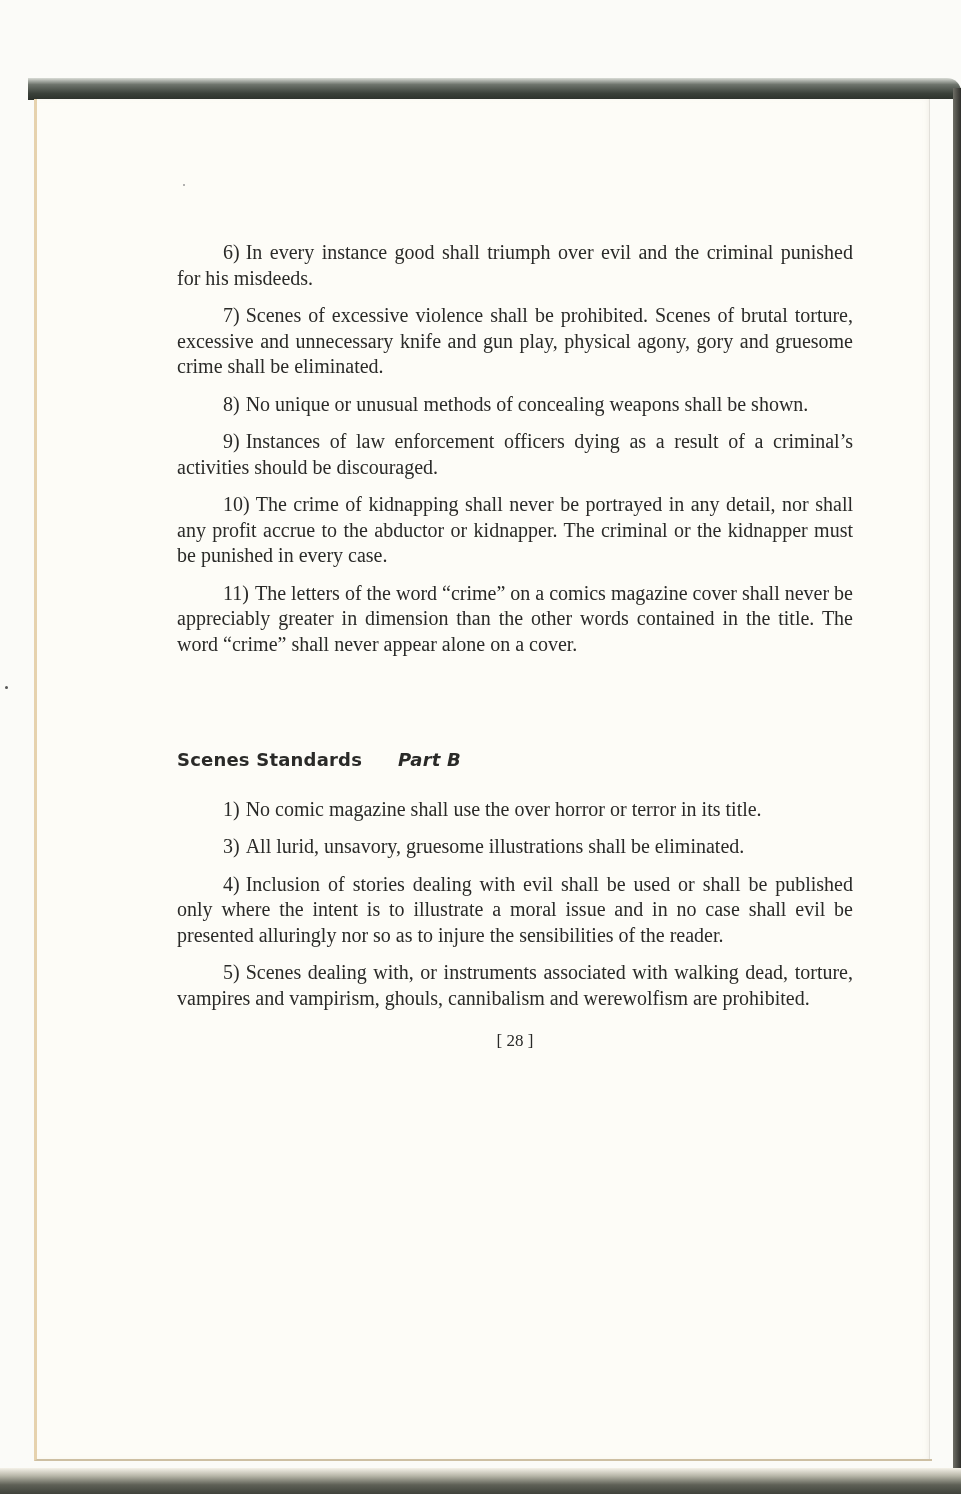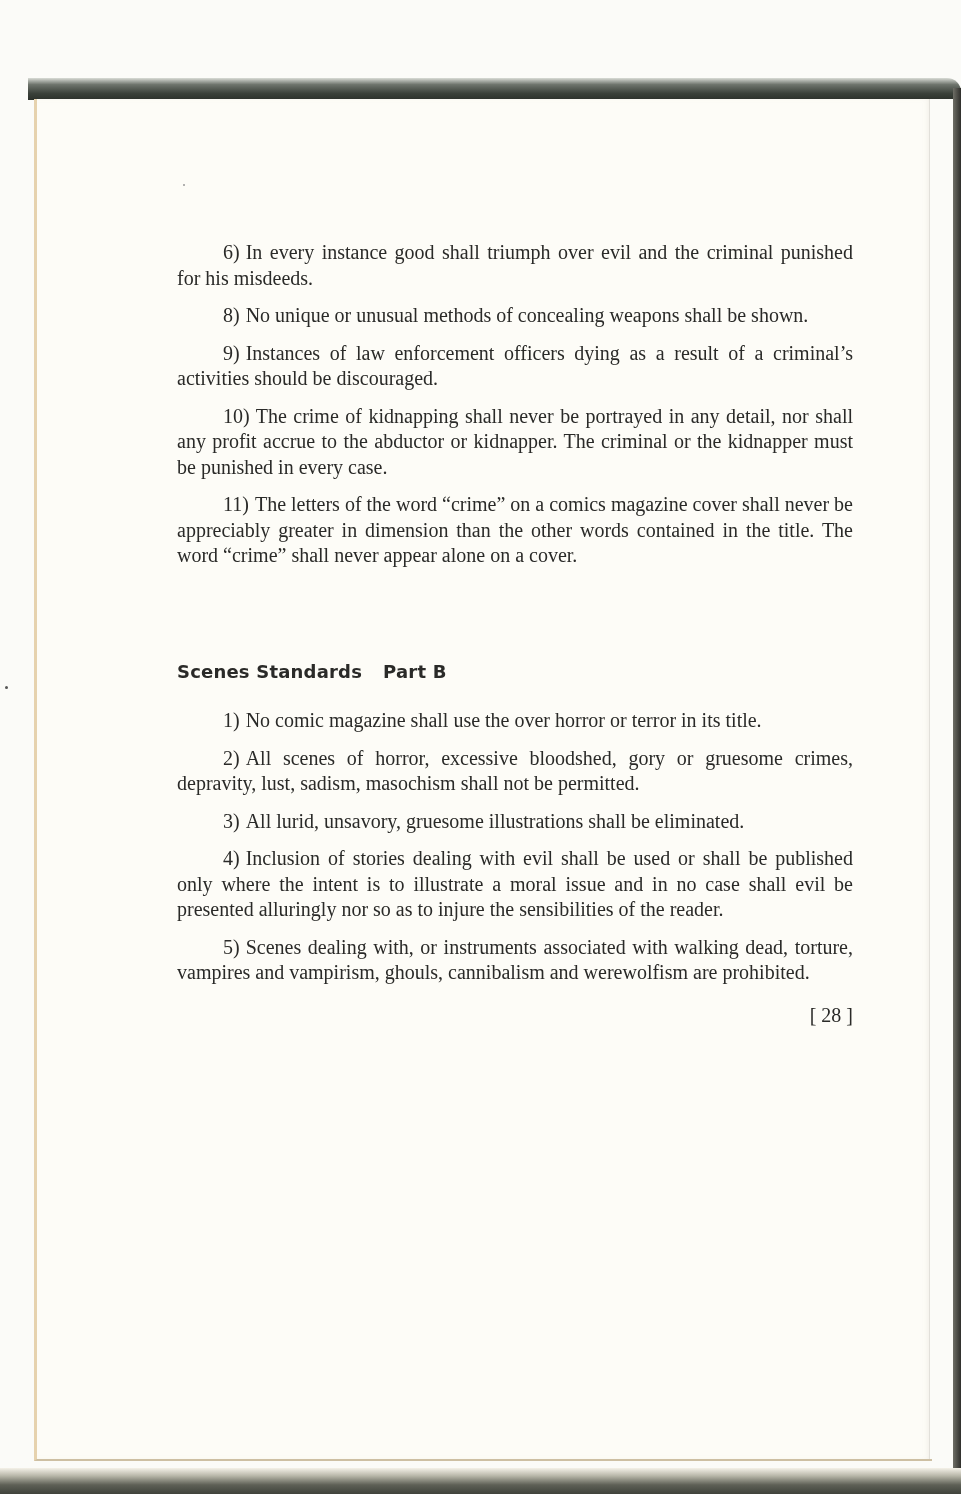--- a/index.html
+++ b/index.html
@@ -81,26 +81,27 @@
   }
   .section-heading {
     font-family: "DejaVu Sans", "Liberation Sans", sans-serif;
     font-weight: bold;
     font-size: 18px;
     color: #2a2a28;
     margin: 0 0 24px 0;
     letter-spacing: 0.2px;
   }
   .section-heading .part {
-    margin-left: 21px;
+    margin-left: 36px;
+    font-style: italic;
   }
   .page-number {
-    text-align: right;
+    text-align: center;
     margin-top: 17px;
-    font-size: 20px;
+    font-size: 17px;
   }
   .speck {
     position: absolute;
     width: 3px;
     height: 3px;
     background: #555;
     border-radius: 50%;
   }
 </style>
 </head>
@@ -112,32 +113,32 @@
 <div class="right-dark"></div>
 <div class="bottom-shadow"></div>
 
 <div class="speck" style="left:5px; top:686px;"></div>
 <div class="speck" style="left:183px; top:184px; width:2px; height:2px; background:#999;"></div>
 
 <div class="content">
 
   <div>
     <p class="para"><span class="num">6)</span><span>In every instance good shall triumph over evil and the criminal punished for his misdeeds.</span></p>
+    <p class="para"><span class="num">7)</span><span>Scenes of excessive violence shall be prohibited. Scenes of brutal torture, excessive and unnecessary knife and gun play, physical agony, gory and gruesome crime shall be eliminated.</span></p>
     <p class="para"><span class="num">8)</span><span>No unique or unusual methods of concealing weapons shall be shown.</span></p>
     <p class="para"><span class="num">9)</span><span>Instances of law enforcement officers dying as a result of a criminal’s activities should be discouraged.</span></p>
     <p class="para"><span class="num">10)</span><span>The crime of kidnapping shall never be portrayed in any detail, nor shall any profit accrue to the abductor or kidnapper. The criminal or the kidnapper must be punished in every case.</span></p>
     <p class="para"><span class="num">11)</span><span>The letters of the word “crime” on a comics magazine cover shall never be appreciably greater in dimension than the other words contained in the title. The word “crime” shall never appear alone on a cover.</span></p>
   </div>
 
   <div class="gap"></div>
 
   <h2 class="section-heading"><span>Scenes Standards</span><span class="part">Part B</span></h2>
 
   <div>
     <p class="para"><span class="num">1)</span><span>No comic magazine shall use the over horror or terror in its title.</span></p>
-    <p class="para"><span class="num">2)</span><span>All scenes of horror, excessive bloodshed, gory or gruesome crimes, depravity, lust, sadism, masochism shall not be permitted.</span></p>
     <p class="para"><span class="num">3)</span><span>All lurid, unsavory, gruesome illustrations shall be eliminated.</span></p>
     <p class="para"><span class="num">4)</span><span>Inclusion of stories dealing with evil shall be used or shall be published only where the intent is to illustrate a moral issue and in no case shall evil be presented alluringly nor so as to injure the sensibilities of the reader.</span></p>
     <p class="para"><span class="num">5)</span><span>Scenes dealing with, or instruments associated with walking dead, torture, vampires and vampirism, ghouls, cannibalism and werewolfism are prohibited.</span></p>
   </div>
 
   <div class="page-number">[ 28 ]</div>
 </div>
 
 </body></html>

